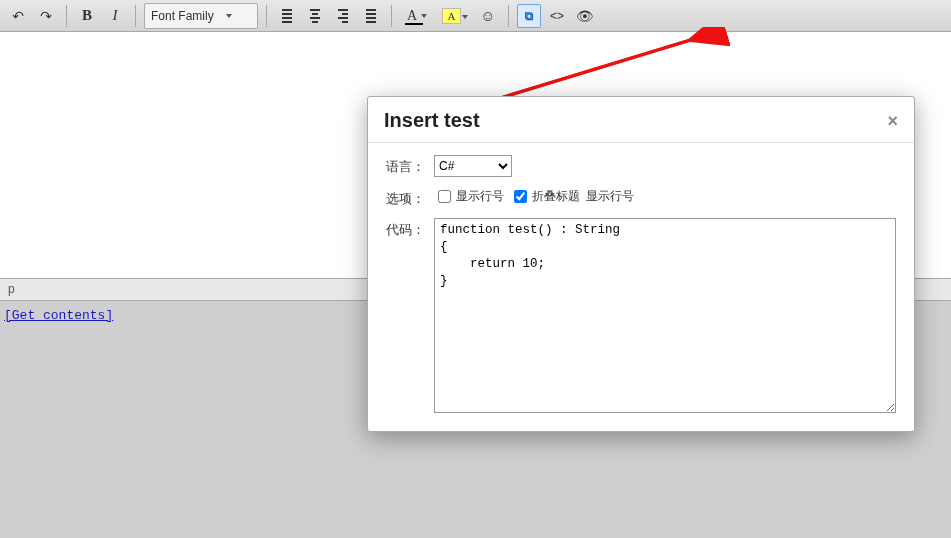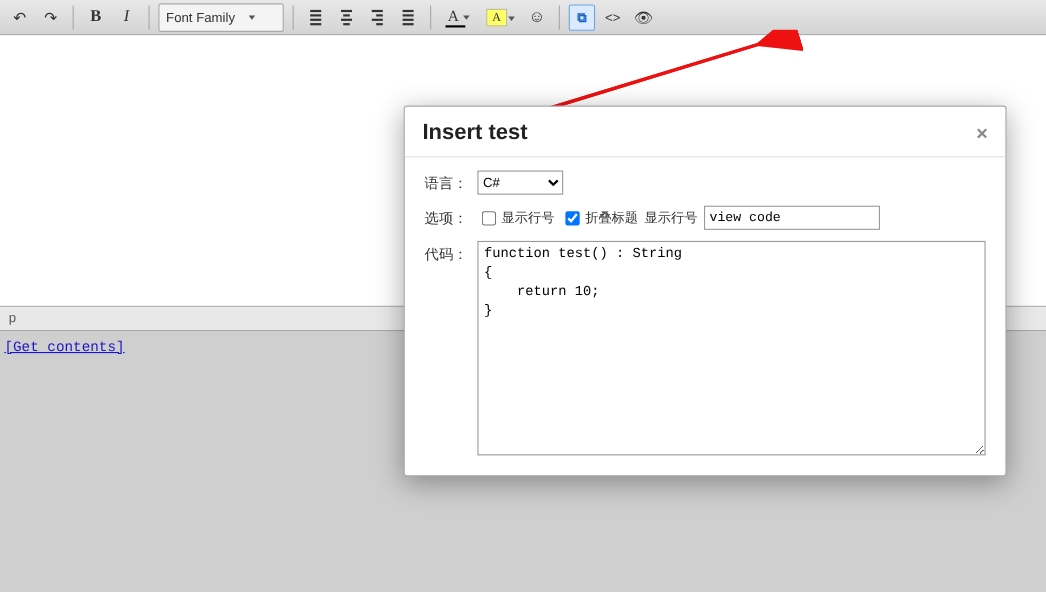--- a/index.html
+++ b/index.html
@@ -371,21 +371,20 @@
       <div class="fctrl">
         <label class="chklabel">
           <input type="checkbox" style="">
           <span>显示行号</span>
         </label>
         <label class="chklabel">
           <input type="checkbox" checked="" style="">
           <span>折叠标题</span>
         </label>
         <span class="chklabel">显示行号</span>
-        <input type="text" class="native fold-title" value="view code" style="">
       </div>
     </div>
 
     <div class="frow">
       <div class="flabel">代码：</div>
       <div class="fctrl" style="align-items:stretch;">
         <textarea class="code" style="">function test() : String
 {
     return 10;
 }</textarea>

